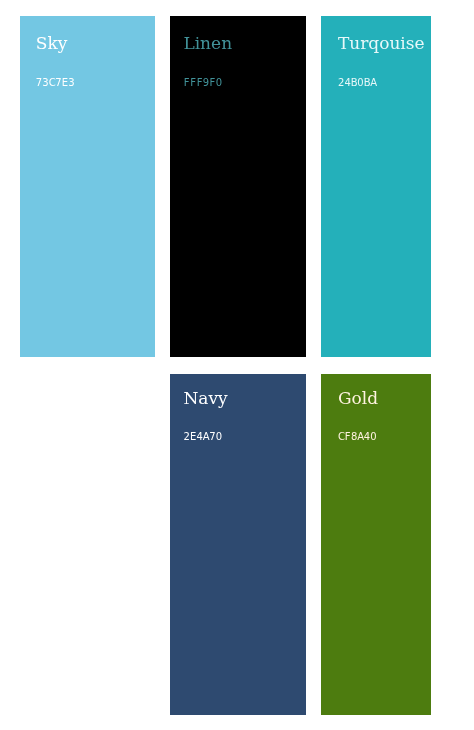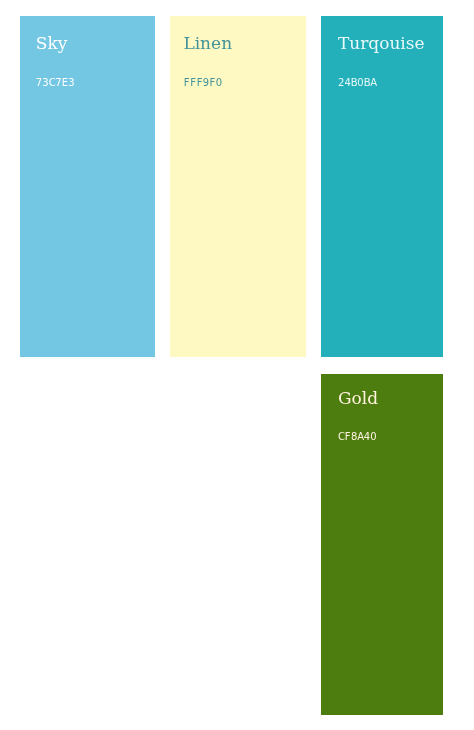--- a/index.html
+++ b/index.html
@@ -16,21 +16,21 @@
     background:#FFFFFF;
   }
   .swatch {
     position:absolute;
     box-sizing:border-box;
     width:135.4px;
   }
   
   .col-1 { left:19.6px; }
   .col-2 { left:170.3px; }
-  .col-3 { left:321.1px; width:122px; }
+  .col-3 { left:321.1px; width:110px; }
   
   .row-1 { top:16.1px;  height:341.4px; }
   .row-2 { top:374.2px; height:340.6px; }
 
   .sw-name {
     position:absolute;
     font-family:"DejaVu Serif", serif;
     font-size:17px;
     font-weight:400;
     line-height:1;
@@ -64,30 +64,34 @@
 </head>
 <body style="background: rgb(255, 255, 255);">
 
 <div class="palette" style="background: rgb(255, 255, 255);">
 
   <div class="swatch col-1 row-1" style="background: rgb(115, 199, 227); color: rgb(255, 255, 255);">
     <div class="sw-name">Sky</div>
     <div class="sw-hex"><span class="cell">7</span><span class="cell">3</span><span class="cell">C</span><span class="cell">7</span><span class="cell">E</span><span class="cell">3</span></div>
   </div>
 
-  <div class="swatch col-2 row-1" style="background: #fef9c3; color: rgb(66, 147, 154);">
+  <div class="swatch col-2 row-1" style="background: #000000; color: rgb(66, 147, 154);">
     <div class="sw-name">Linen</div>
     <div class="sw-hex"><span class="cell">F</span><span class="cell">F</span><span class="cell">F</span><span class="cell">9</span><span class="cell">F</span><span class="cell">0</span></div>
   </div>
 
   <div class="swatch col-3 row-1" style="background: rgb(36, 176, 186); color: rgb(231, 248, 249);">
     <div class="sw-name">Turqouise</div>
     <div class="sw-hex"><span class="cell">2</span><span class="cell">4</span><span class="cell">B</span><span class="cell">0</span><span class="cell">B</span><span class="cell">A</span></div>
   </div>
 
 
+  <div class="swatch col-2 row-2" style="background: rgb(46, 74, 112); color: rgb(255, 255, 255);">
+    <div class="sw-name">Navy</div>
+    <div class="sw-hex"><span class="cell">2</span><span class="cell">E</span><span class="cell">4</span><span class="cell">A</span><span class="cell">7</span><span class="cell">0</span></div>
+  </div>
 
   <div class="swatch col-3 row-2" style="background: #4d7c0f; color: rgb(255, 243, 224);">
     <div class="sw-name">Gold</div>
     <div class="sw-hex"><span class="cell">C</span><span class="cell">F</span><span class="cell">8</span><span class="cell">A</span><span class="cell">4</span><span class="cell">0</span></div>
   </div>
 
 </div>
 
 </body></html>

